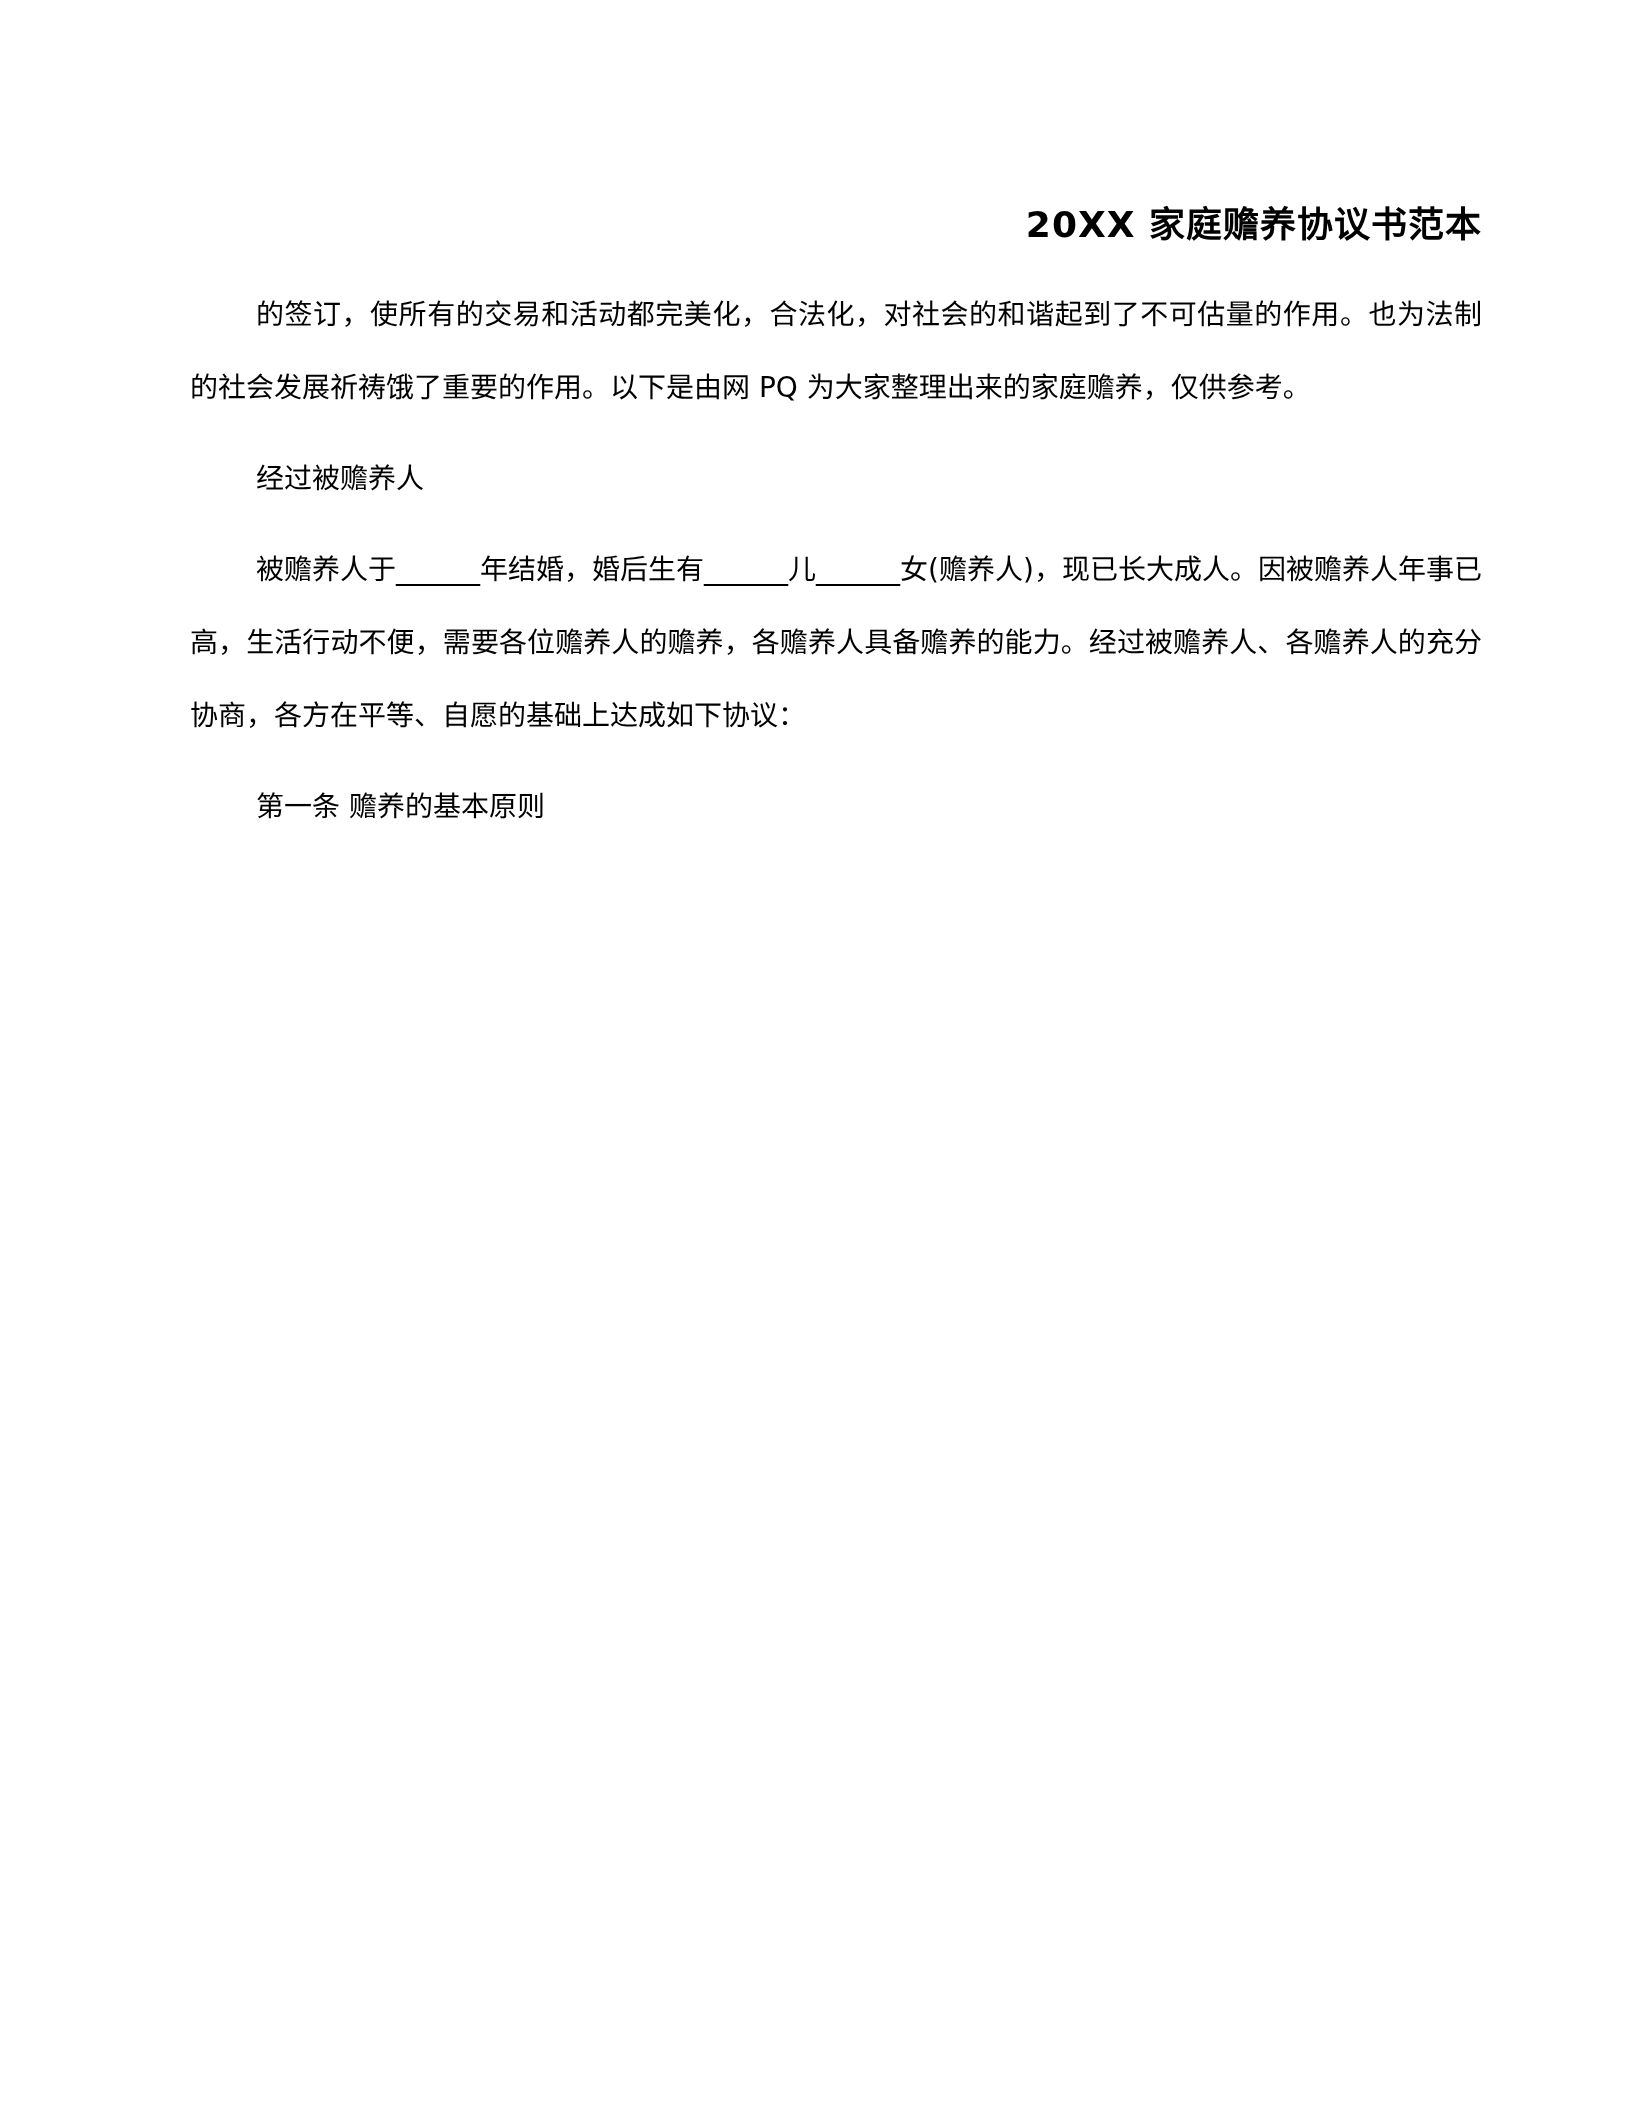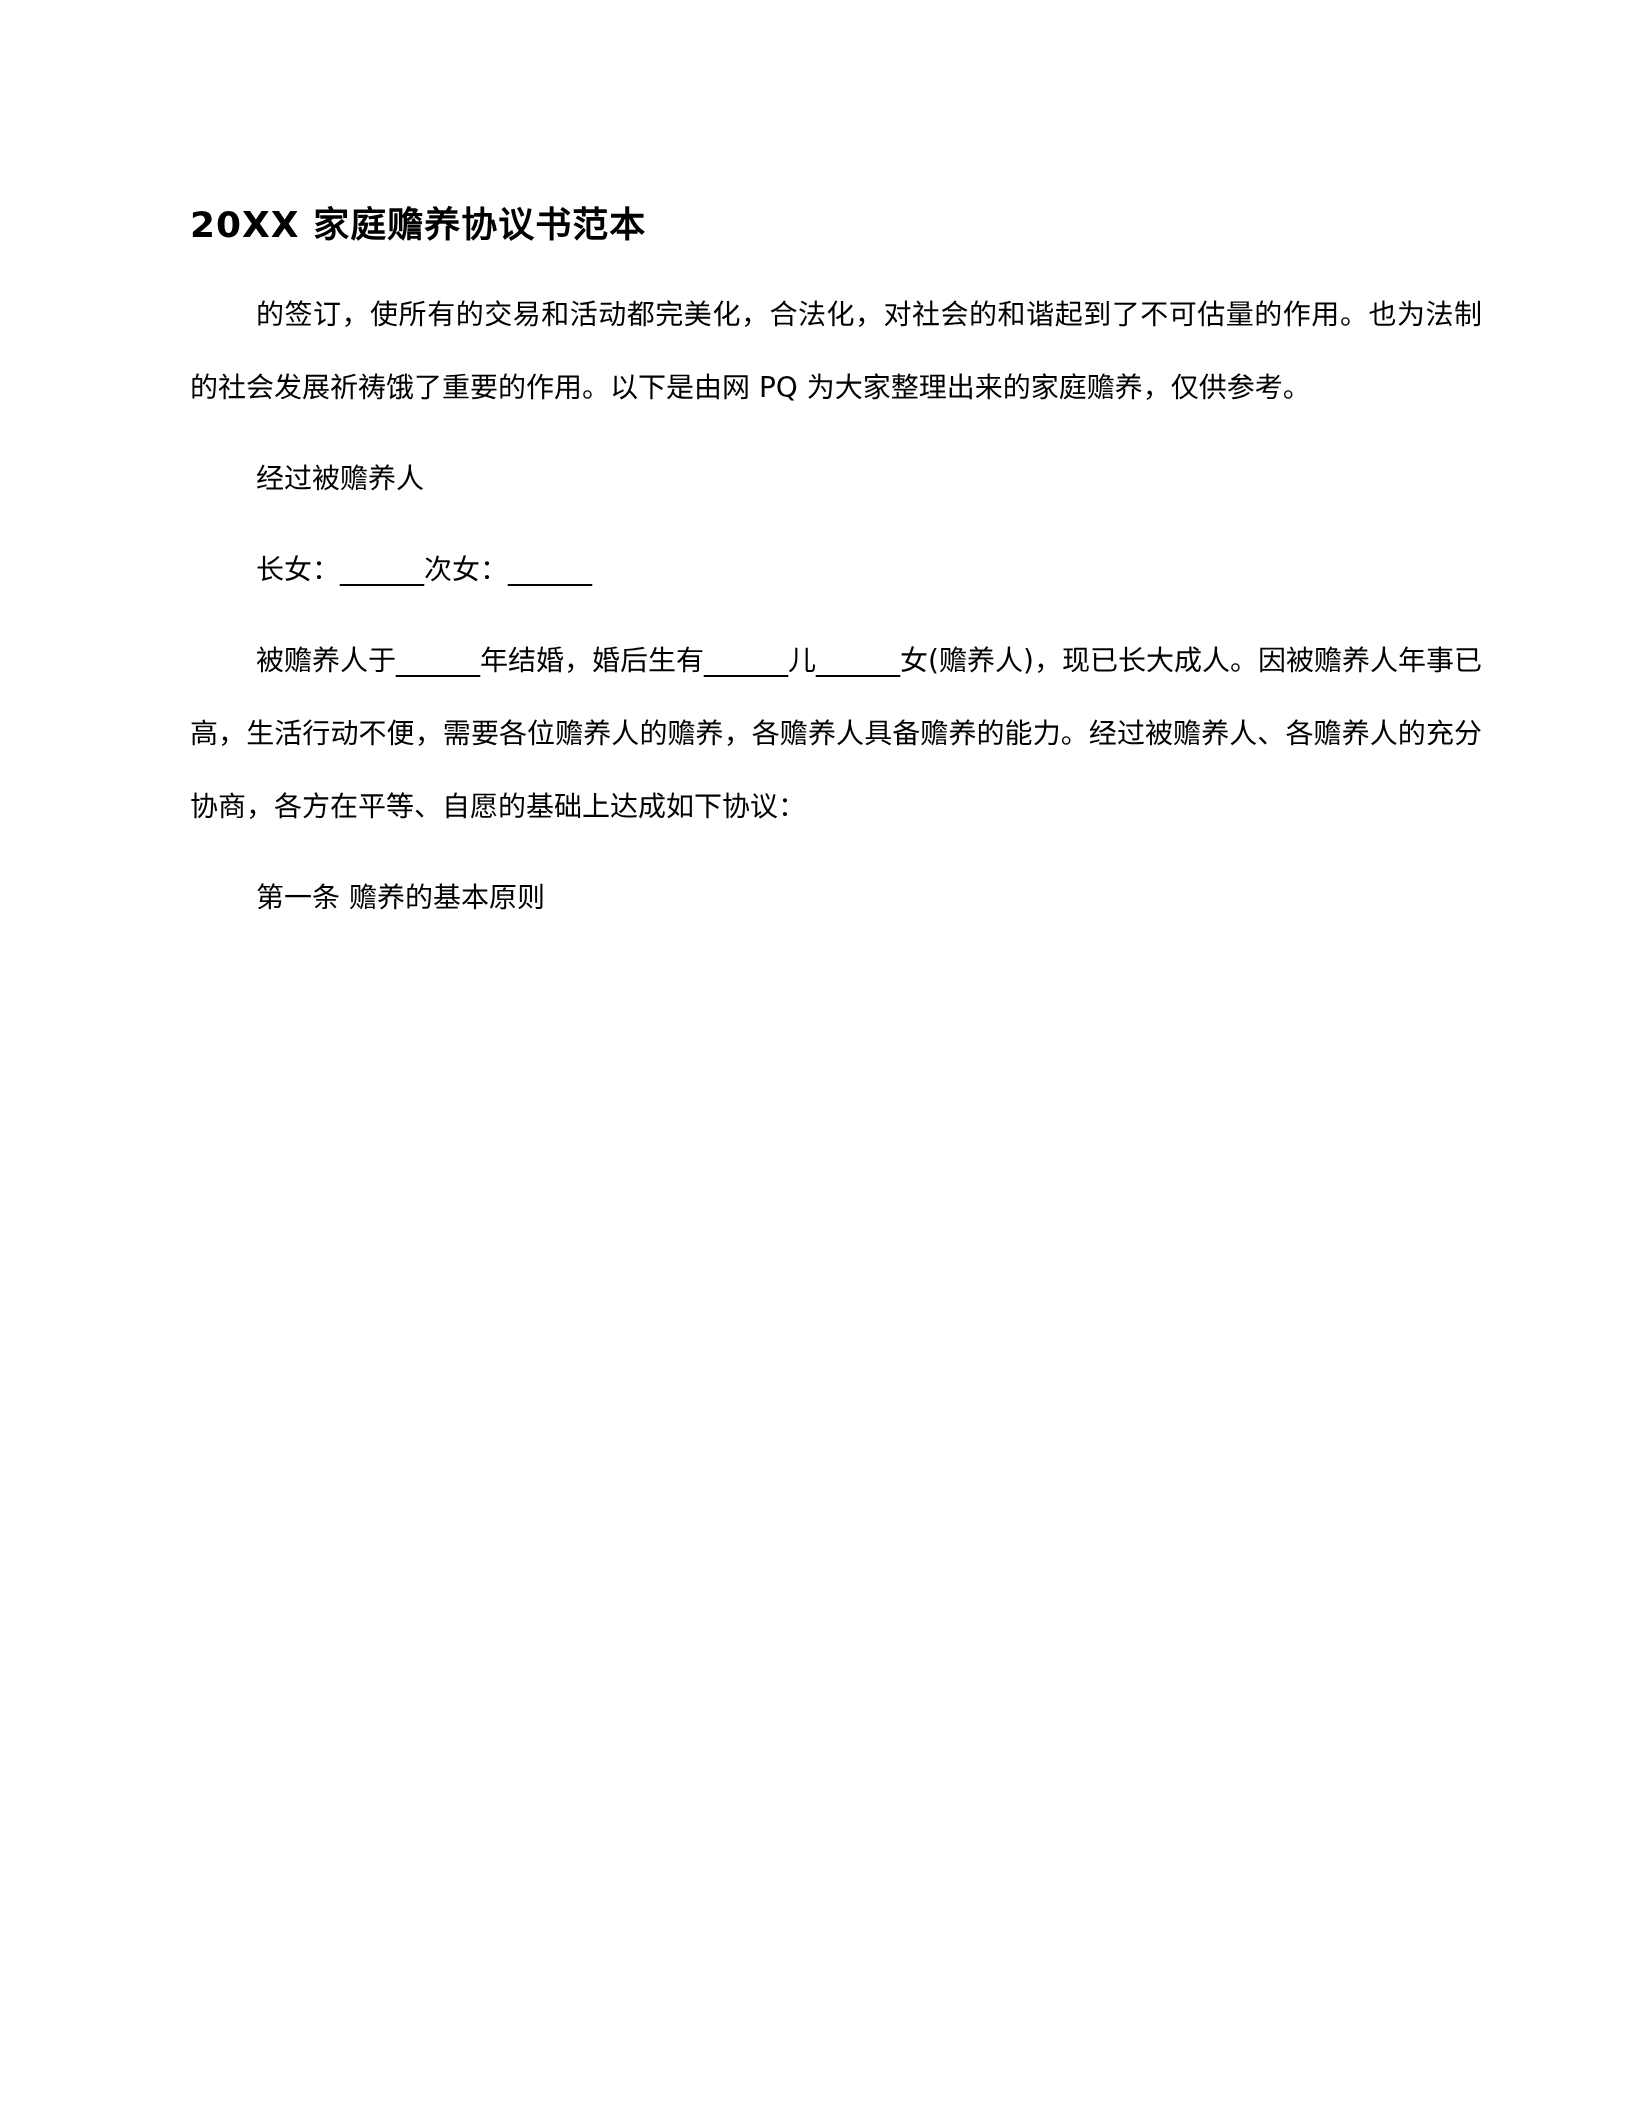--- a/index.html
+++ b/index.html
@@ -20,21 +20,21 @@
     position: absolute;
     left: 190px;
     top: 188px;
     width: 1292px;
   }
   .doc-title {
     margin: 0 0 16px 0;
     font-size: 36px;
     line-height: 74px;
     font-weight: 700;
-    text-align: left;
+    text-align: right;
     letter-spacing: 1px;
     white-space: nowrap;
   }
   .para {
     margin: 0 0 18px 0;
     font-size: 28px;
     line-height: 73px;
     font-weight: 400;
     text-align: justify;
     text-indent: 66px; 
@@ -52,21 +52,20 @@
 
     <h1 class="doc-title">20XX 家庭赡养协议书范本</h1>
 
     <p class="para">的签订，使所有的交易和活动都完美化，合法化，对社会的和谐起到了不可估量的作用。也为法制的社会发展祈祷饿了重要的作用。以下是由网 PQ 为大家整理出来的家庭赡养，仅供参考。</p>
 
     <p class="para">经过被赡养人</p>
 
 
 
 
-    <p class="para">长女：______次女：______</p>
 
 
     <p class="para">被赡养人于______年结婚，婚后生有______儿______女(赡养人)，现已长大成人。因被赡养人年事已高，生活行动不便，需要各位赡养人的赡养，各赡养人具备赡养的能力。经过被赡养人、各赡养人的充分协商，各方在平等、自愿的基础上达成如下协议：</p>
 
     <p class="para">第一条 赡养的基本原则</p>
 
 
   </div>
 </div>
 

